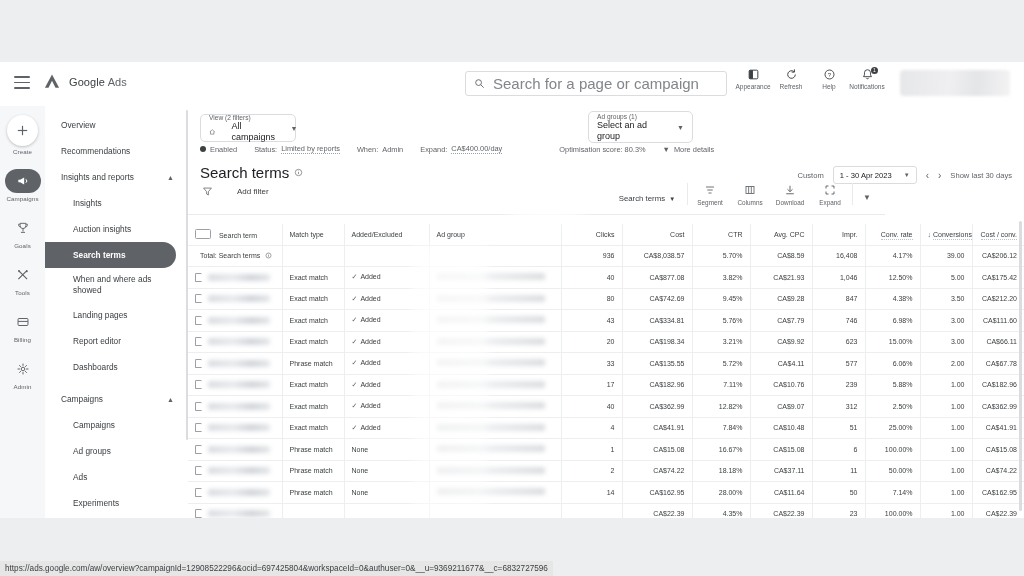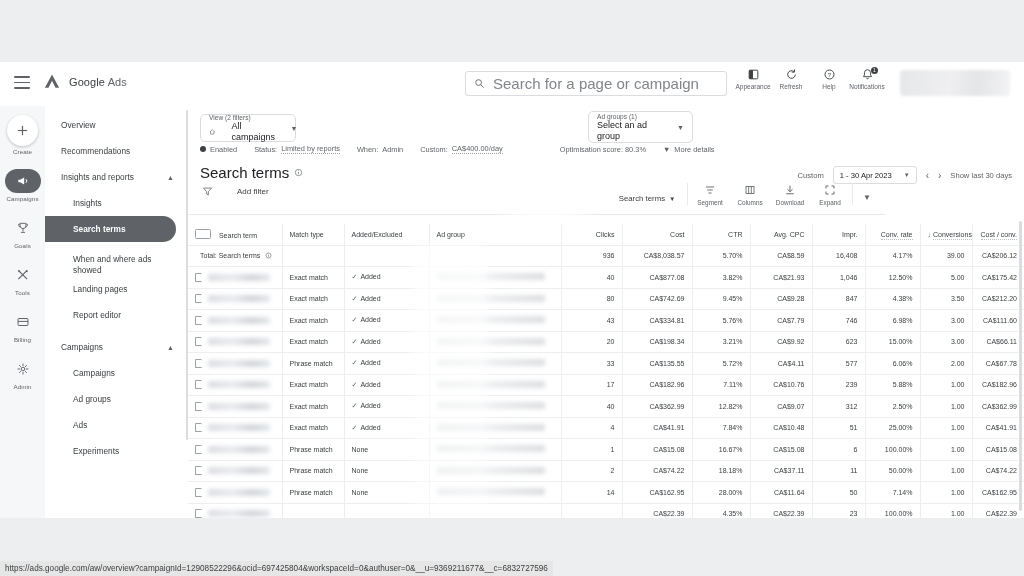--- a/index.html
+++ b/index.html
@@ -41,21 +41,21 @@
   .railitem{display:flex;flex-direction:column;align-items:center;margin-top:14px;cursor:pointer;}
   .railitem .pill{width:36px;height:24px;display:flex;align-items:center;justify-content:center;border-radius:12px;}
   .railitem.active .pill{background:#5f6368;}
   .railitem .lbl{font-size:6.2px;color:#5f6368;margin-top:2px;letter-spacing:.1px;}
   .createbtn{width:31px;height:31px;border-radius:50%;background:#fff;box-shadow:0 1px 3px rgba(60,64,67,.3);display:flex;align-items:center;justify-content:center;}
 
   
   .nav{position:absolute;left:45px;top:44px;width:143px;height:412px;background:#fff;border-right:1px solid #e8eaed;overflow:hidden;}
   .navitem{height:26px;display:flex;align-items:center;padding-left:16px;font-size:8.3px;color:#3c4043;cursor:pointer;position:relative;white-space:nowrap;}
   .navitem.sub{padding-left:28px;}
-  .navitem.two{height:34px;line-height:1.35;white-space:normal;padding-right:14px;align-items:flex-end;}
+  .navitem.two{height:34px;line-height:1.35;white-space:normal;padding-right:14px;align-items:center;}
   .navitem.selected{background:#5f6368;color:#fff;border-radius:0 13px 13px 0;margin-right:12px;font-weight:bold;}
   .navitem .chev{position:absolute;right:14px;font-size:7px;color:#5f6368;}
   .navspace{height:6px;}
   .navscroll{position:absolute;right:0;top:4px;width:2.5px;height:330px;background:#dadce0;border-radius:2px;}
 
   
   .main{position:absolute;left:188px;top:44px;width:836px;height:412px;background:#fff;overflow:hidden;}
   .mainscroll{position:absolute;right:2px;top:115px;width:3px;height:290px;background:#dadce0;border-radius:2px;}
 
   .campbar{position:absolute;left:0;top:0;width:836px;height:54px;}
@@ -252,31 +252,37 @@
       <div class="navitem">
           <span>Recommendations</span>
         </div>
       <div class="navitem">
         <span>Insights and reports</span>
         <span class="chev">▲</span>
       </div>
       <div class="navitem sub">
           <span>Insights</span>
         </div>
+      <div class="navitem sub">
+          <span>Auction insights</span>
+        </div>
       <div class="navitem sub selected">
           <span>Search terms</span>
         </div>
       <div class="navitem sub two">
           <span>When and where ads showed</span>
         </div>
       <div class="navitem sub">
           <span>Landing pages</span>
         </div>
       <div class="navitem sub">
           <span>Report editor</span>
+        </div>
+      <div class="navitem sub">
+          <span>Dashboards</span>
         </div>
       <div class="navspace"></div>
       <div class="navitem">
         <span>Campaigns</span>
         <span class="chev">▲</span>
       </div>
       <div class="navitem sub">
           <span>Campaigns</span>
         </div>
       <div class="navitem sub">
@@ -322,21 +328,21 @@
           </span>
           <span class="seg">
             <span>Status:</span>
             <span class="u-dot">Limited by reports</span>
           </span>
           <span class="seg">
             <span>When:</span>
             <span>Admin</span>
           </span>
           <span class="seg">
-            <span>Custom:</span>
+            <span>Expand:</span>
             <span class="u-dot">CA$400.00/day</span>
           </span>
           <span class="seg" style="margin-left:40px;">Optimisation score: 80.3%</span>
           <span class="seg">
             <span>▼</span>
             <span>More details</span>
           </span>
         </div>
       </div>
 

